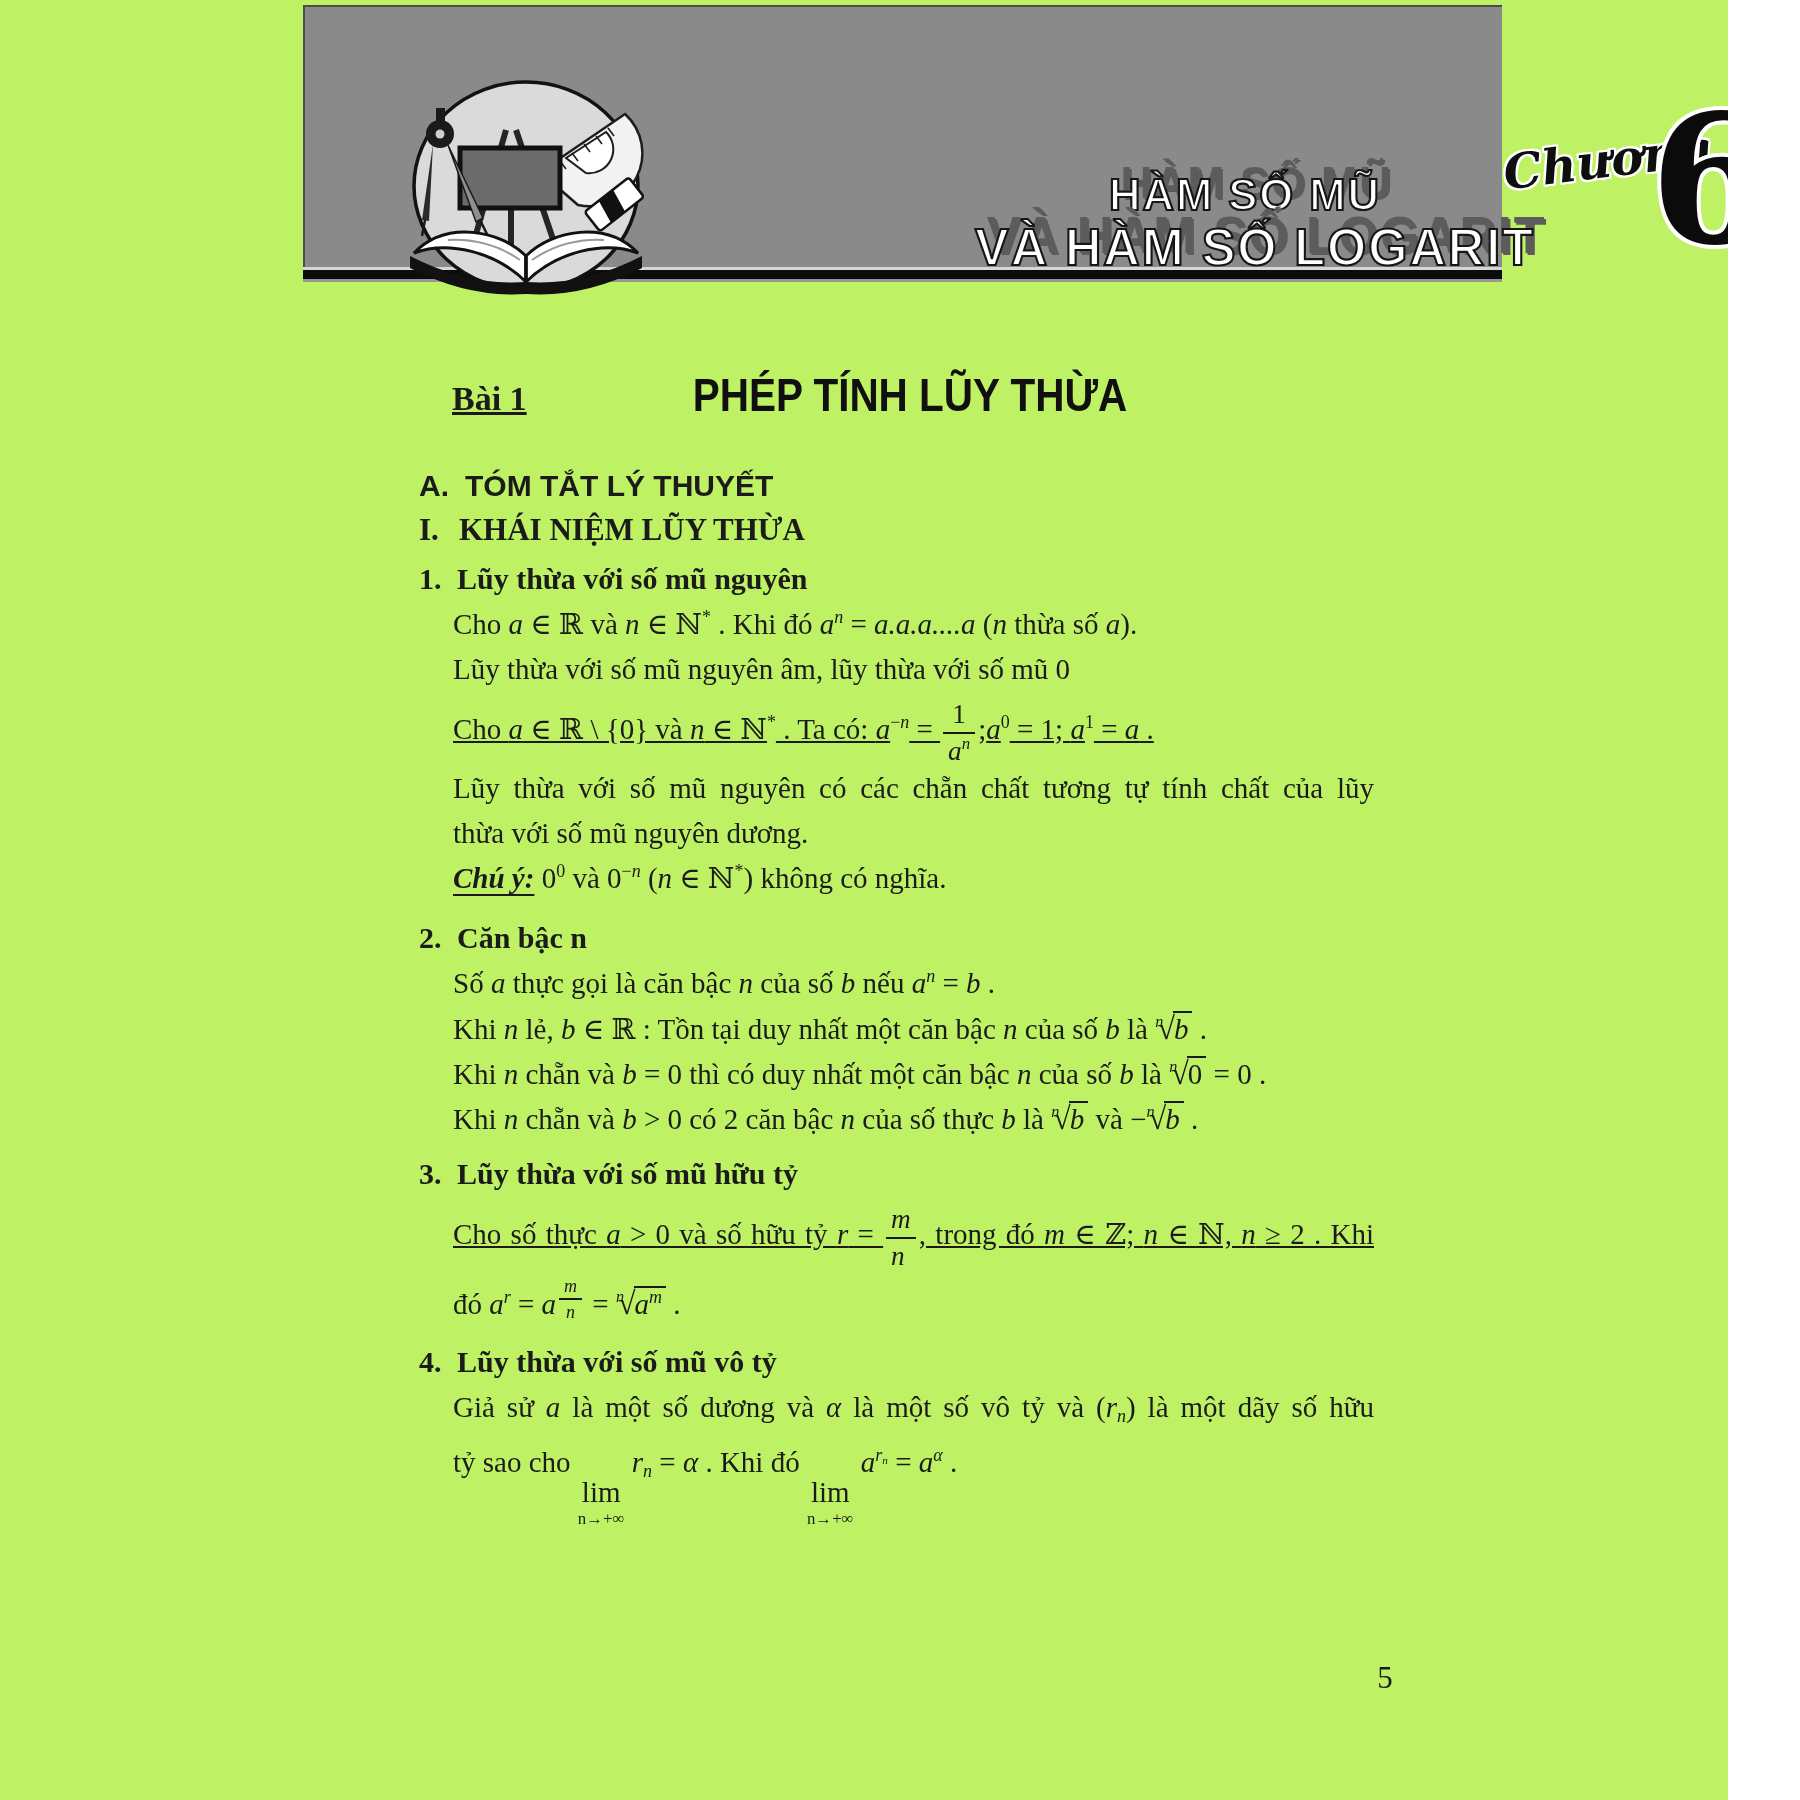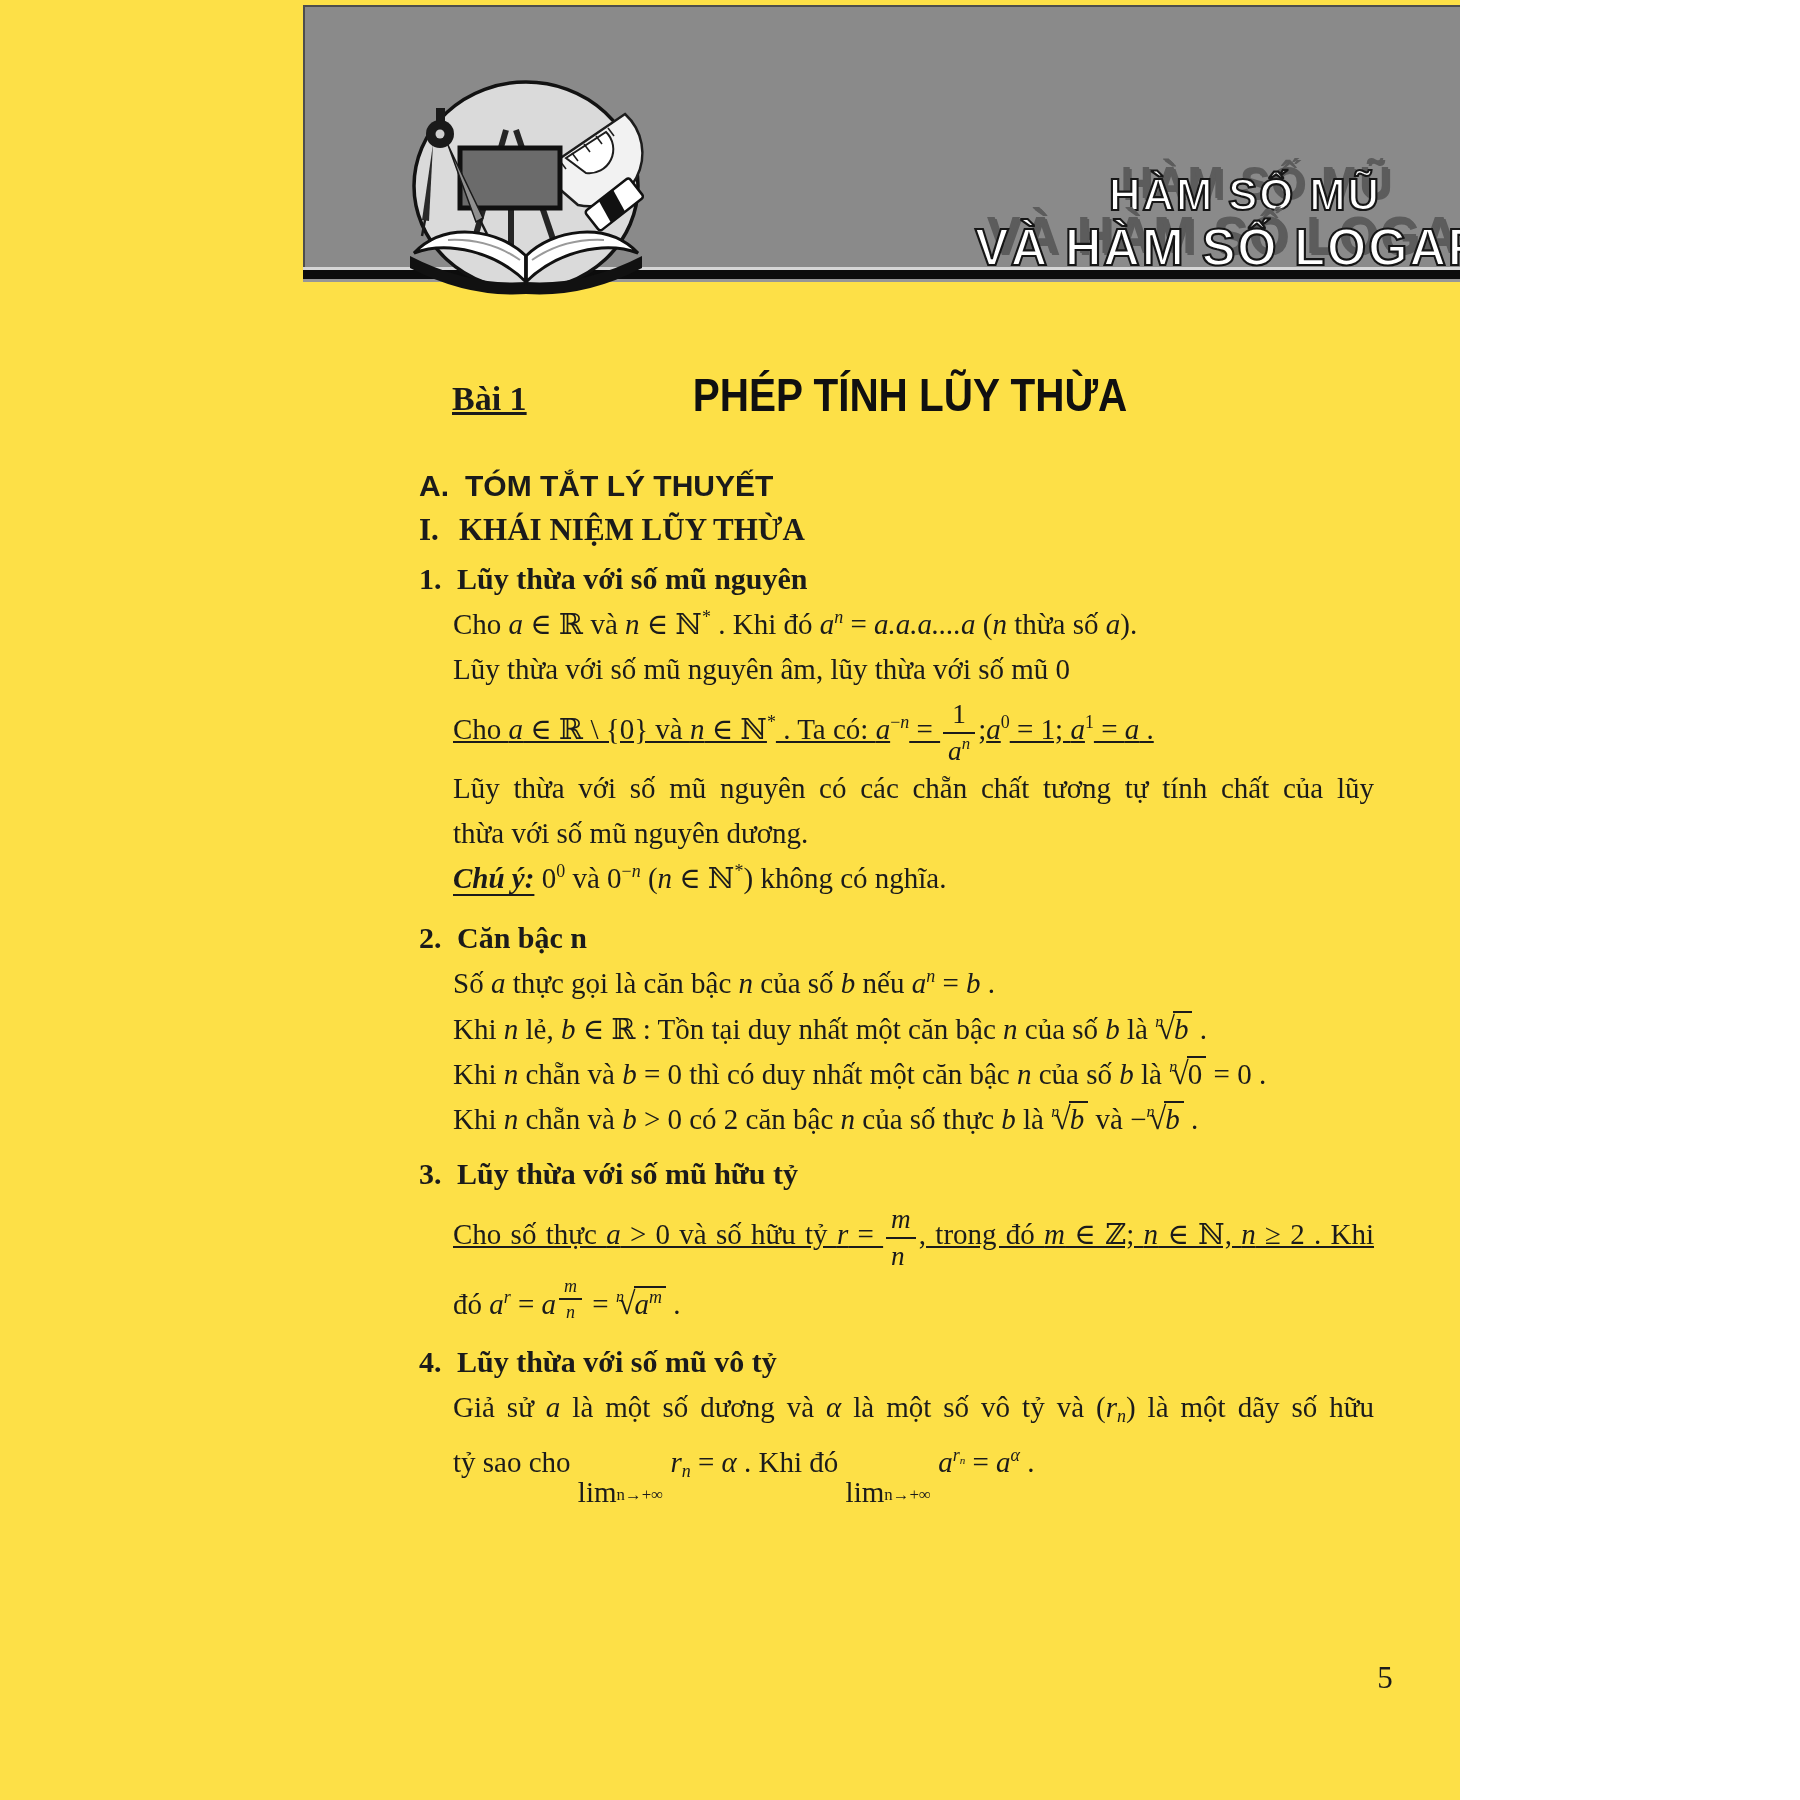--- a/index.html
+++ b/index.html
@@ -1,16 +1,16 @@
 <!DOCTYPE html>
 <html><head>
 <meta charset="utf-8">
 <style>
   html,body{margin:0;padding:0;}
-  #page{position:relative;width:1460px;height:1800px;background:#fde047;overflow:hidden;
+  #page{position:relative;width:1728px;height:1800px;background:#bef264;overflow:hidden;
         font-family:"Liberation Serif","DejaVu Serif",serif;color:#1b1b1b;}
 
   
   #banner{position:absolute;left:303px;top:5px;width:1197px;height:262px;
           background:#8a8a8a;border-left:2px solid #4d4d4d;border-top:2px solid #4d4d4d;}
   #stripe{position:absolute;left:303px;top:267px;width:1199px;height:15px;}
   #stripe .s1{height:3px;background:#d6d6d6;}
   #stripe .s2{height:9px;background:#0c0c0c;}
   #stripe .s3{height:3px;background:#969696;}
 
@@ -59,21 +59,21 @@
   .sup{display:inline-block;font-size:0.62em;vertical-align:0.62em;line-height:1;}
   .sub{display:inline-block;font-size:0.62em;vertical-align:-0.30em;line-height:1;}
   .frac{display:inline-block;vertical-align:middle;text-align:center;line-height:1.12;margin:0 3px;}
   .frac .fn{display:block;border-bottom:2px solid #1b1b1b;padding:1px 5px 2px;font-size:0.94em;}
   .frac .fd{display:block;padding:2px 5px 0;font-size:0.94em;}
   .sup .frac .fn,.sup .frac .fd{font-size:1em;}
   .sqrt{white-space:nowrap;}
   .sqrt .ix{display:inline-block;font-size:0.56em;vertical-align:0.72em;margin-right:-6px;line-height:1;}
   .sqrt .rad{font-size:1.1em;}
   .sqrt .bar{border-top:2.5px solid #1b1b1b;padding:0 4px 0 1px;margin-left:-2px;}
-  .lim{display:inline-flex;flex-direction:row;align-items:center;line-height:1;vertical-align:-1.05em;}
+  .lim{display:inline-flex;flex-direction:column;align-items:center;line-height:1;vertical-align:-1.05em;}
   .lim .lu{font-size:0.58em;margin-top:4px;}
 
   #pageno{position:absolute;left:1355px;top:1660px;width:60px;text-align:center;font-size:31px;}
 </style>
 </head>
 <body>
 
 <div id="page">
 
   <div id="banner">

